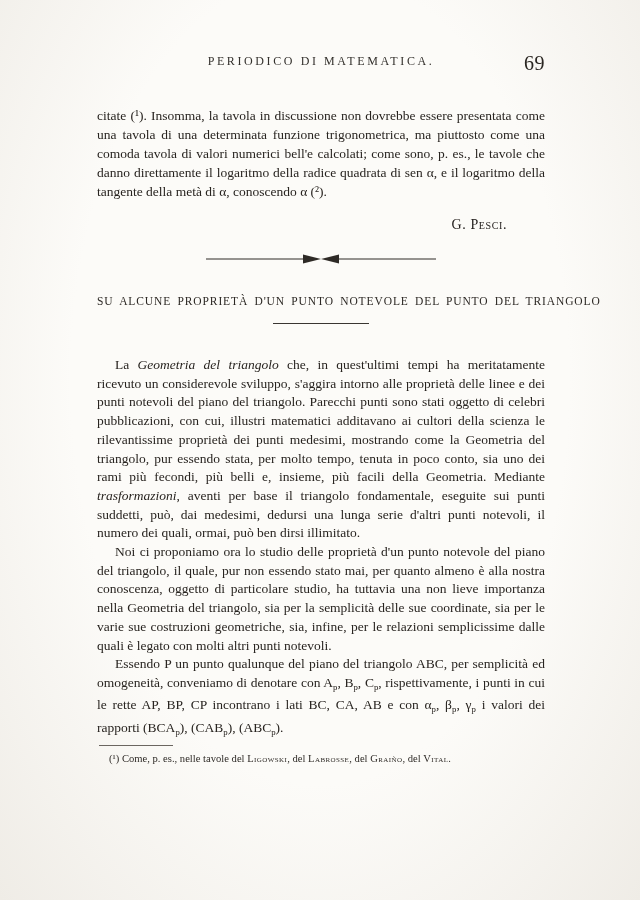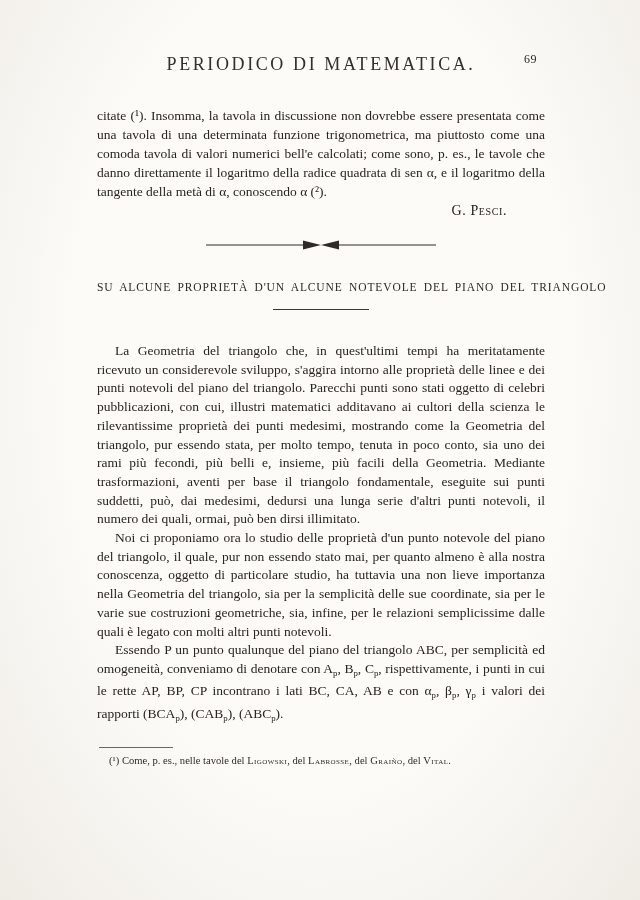--- a/index.html
+++ b/index.html
@@ -7,53 +7,53 @@
     width:640px;height:900px;overflow:hidden;
     background:radial-gradient(ellipse at 50% 42%, #fcfbf8 55%, #efece6 100%);
     color:#262220;
     font-family:"Liberation Serif","DejaVu Serif",serif;
   }
   .page{width:640px;height:900px;position:relative;}
   .content{padding:54px 95px 0 97px;}
   
   .running-head{position:relative;height:20px;margin-bottom:12px;}
   .journal-title{
-    text-align:center;font-size:18px;letter-spacing:2.6px;color:#33302c;
+    text-align:center;font-size:12px;letter-spacing:2.6px;color:#33302c;
   }
   .page-number{
-    position:absolute;right:8px;top:-2px;font-size:12px;letter-spacing:0.5px;color:#2a2622;
+    position:absolute;right:0;top:-2px;font-size:20px;letter-spacing:0.5px;color:#2a2622;
   }
   
   .para{
     margin:0;font-size:13.5px;line-height:19px;text-align:justify;color:#282420;
   }
   .first-para{margin-top:32px;}
   .ind{text-indent:18px;}
-  .it,.i{}
+  .it,.i{font-style:italic;}
   .sc{font-variant:small-caps;letter-spacing:0.4px;}
   .sub{font-size:0.65em;vertical-align:-0.3em;}
   .signature{
-    text-align:right;padding-right:38px;font-size:14px;margin-top:2px;
+    text-align:right;padding-right:38px;font-size:14px;margin-top:16px;
     font-variant:small-caps;letter-spacing:0.6px;
   }
   
   .divider{display:flex;justify-content:center;margin-top:20px;}
   
   .article-title{
     margin:30px 0 0 0;text-align:center;font-weight:normal;
     font-size:11.5px;letter-spacing:0.9px;word-spacing:2.5px;white-space:nowrap;
     color:#2c2824;
   }
   .title-rule{
     width:96px;border-top:1px solid #3a3632;margin:16px auto 0 auto;height:0;
   }
   .article-body{margin-top:32px;}
   .article-body .para{line-height:18.7px;}
   
-  .footnotes{margin-top:20px;}
+  .footnotes{margin-top:4px;}
   .fn-rule{width:74px;border-top:1px solid #6b6660;height:0;margin:0 0 6px 2px;}
   .footnote{
     margin:0;font-size:10.6px;line-height:13.8px;text-align:justify;
     text-indent:12px;color:#2e2a26;
   }
   svg{display:block;}
 </style>
 </head>
 <body>
 
@@ -72,21 +72,21 @@
 
     <div class="divider">
       <svg width="230" height="12" viewBox="0 0 230 12">
         <line x1="0" y1="6" x2="97" y2="6" stroke="#2e2a26" stroke-width="1"></line>
         <polygon points="97,1.5 97,10.5 115,6" fill="#2e2a26"></polygon>
         <polygon points="133,1.5 133,10.5 115,6" fill="#2e2a26"></polygon>
         <line x1="133" y1="6" x2="230" y2="6" stroke="#2e2a26" stroke-width="1"></line>
       </svg>
     </div>
 
-    <h1 class="article-title">SU ALCUNE PROPRIETÀ D'UN ALCUNE NOTEVOLE DEL PIANO DEL TRIANGOLO</h1>
+    <h1 class="article-title">SU ALCUNE PROPRIETÀ D'UN PUNTO NOTEVOLE DEL PUNTO DEL TRIANGOLO</h1>
     <div class="title-rule"></div>
 
     <section class="article-body">
         <p class="para ind"><span>La </span><span class="it">Geometria del triangolo</span><span> che, in quest'ultimi tempi ha meritatamente ricevuto un considerevole sviluppo, s'aggira intorno alle proprietà delle linee e dei punti notevoli del piano del triangolo. Parecchi punti sono stati oggetto di celebri pubblicazioni, con cui, illustri matematici additavano ai cultori della scienza le rilevantissime proprietà dei punti medesimi, mostrando come la Geometria del triangolo, pur essendo stata, per molto tempo, tenuta in poco conto, sia uno dei rami più fecondi, più belli e, insieme, più facili della Geometria. Mediante </span><span class="it">trasformazioni</span><span>, aventi per base il triangolo fondamentale, eseguite sui punti suddetti, può, dai medesimi, dedursi una lunga serie d'altri punti notevoli, il numero dei quali, ormai, può ben dirsi illimitato.</span></p>
         <p class="para ind"><span>Noi ci proponiamo ora lo studio delle proprietà d'un punto notevole del piano del triangolo, il quale, pur non essendo stato mai, per quanto almeno è alla nostra conoscenza, oggetto di particolare studio, ha tuttavia una non lieve importanza nella Geometria del triangolo, sia per la semplicità delle sue coordinate, sia per le varie sue costruzioni geometriche, sia, infine, per le relazioni semplicissime dalle quali è legato con molti altri punti notevoli.</span></p>
         <p class="para ind"><span>Essendo P un punto qualunque del piano del triangolo ABC, per semplicità ed omogeneità, conveniamo di denotare con A</span><span class="sub">p</span><span>, B</span><span class="sub">p</span><span>, C</span><span class="sub">p</span><span>, rispettivamente, i punti in cui le rette AP, BP, CP incontrano i lati BC, CA, AB e con α</span><span class="sub">p</span><span>, β</span><span class="sub">p</span><span>, γ</span><span class="sub">p</span><span> i valori dei rapporti (BCA</span><span class="sub">p</span><span>), (CAB</span><span class="sub">p</span><span>), (ABC</span><span class="sub">p</span><span>).</span></p>
       </section>
 
     <footer class="footnotes">
       <div class="fn-rule"></div>

